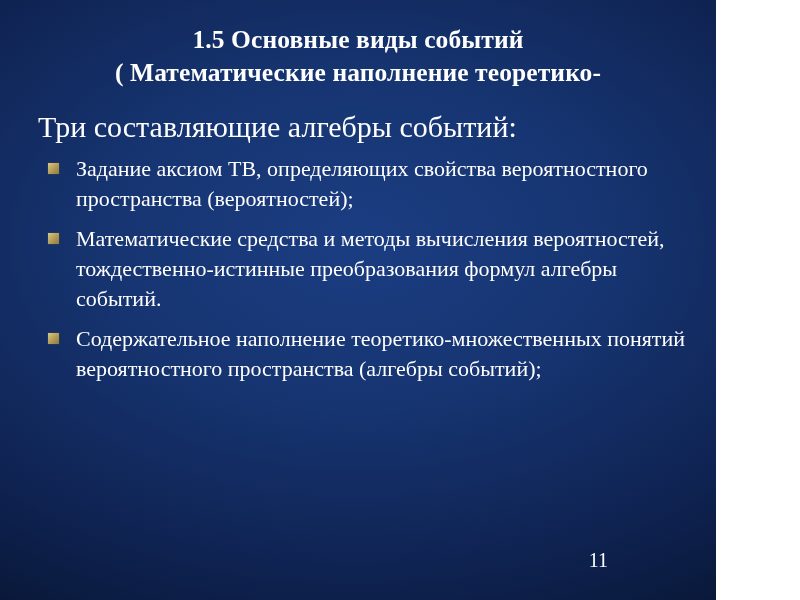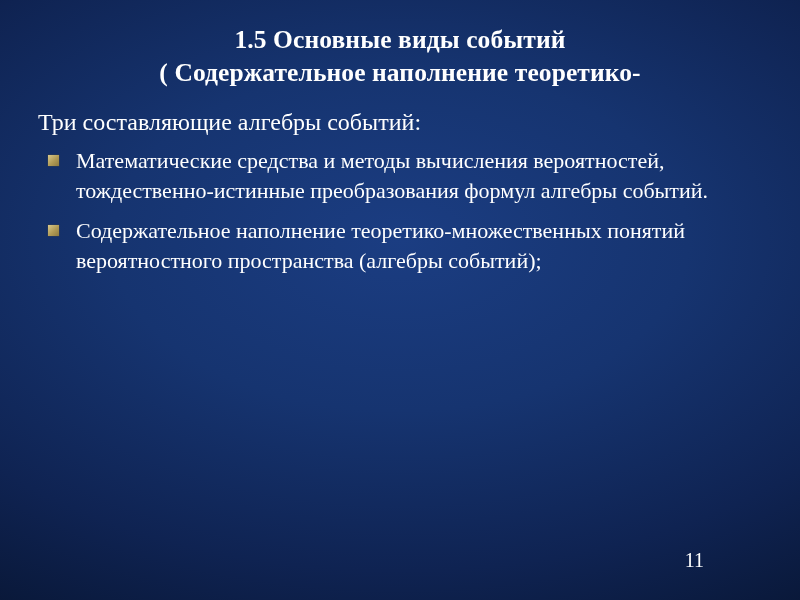--- a/index.html
+++ b/index.html
@@ -7,21 +7,21 @@
     padding: 0;
   }
   body {
     width: 800px;
     height: 600px;
     overflow: hidden;
     font-family: "Liberation Serif", serif;
   }
   .slide {
     position: relative;
-    width: 800px;
+    width: 716px;
     height: 600px;
     box-sizing: border-box;
     background: #0a1a4a;
     background:
       radial-gradient(ellipse 120% 95% at 50% 40%, #1b3d82 0%, #163470 30%, #0f2352 58%, #081634 80%, #04091c 100%);
     color: #ffffff;
     overflow: hidden;
   }
   .slide-inner {
     position: relative;
@@ -38,21 +38,21 @@
   }
   .title .line {
     display: block;
     white-space: nowrap;
   }
   .body {
     margin-top: 18px;
     padding-left: 4px;
   }
   .intro {
-    font-size: 24px;
+    font-size: 30px;
     line-height: 1.3;
     margin: 0 0 8px 8px;
   }
   ul.bullets {
     list-style: none;
     margin: 0;
     padding: 0;
   }
   ul.bullets > li {
     position: relative;
@@ -69,41 +69,45 @@
     height: 11px;
     background: #b9a96a;
     background: linear-gradient(135deg, #d9c98c 0%, #b09a55 55%, #8d7a3f 100%);
     box-shadow: 0 0 1px #6b5c2c;
   }
   .bullet-text {
     display: block;
   }
   .page-number {
     position: absolute;
-    right: 96px;
+    right: 108px;
     bottom: 28px;
     font-size: 20px;
     z-index: 3;
   }
 </style>
 </head>
 <body>
 
 <div class="slide">
   <div class="slide-inner">
 
     <div class="title">
       <span class="line">1.5 Основные виды событий</span>
-      <span class="line">( Содержательное наполнение теоретико-</span>
+      <span class="line">( Математические наполнение теоретико-</span>
     </div>
 
     <div class="body">
       <p class="intro">Три составляющие алгебры событий:</p>
 
       <ul class="bullets">
+        <li>
+          <span class="sq-bullet"></span>
+          <span class="bullet-text">Задание аксиом ТВ, определяющих свойства вероятностного пространства (вероятностей);</span>
+        </li>
         <li>
           <span class="sq-bullet"></span>
           <span class="bullet-text">Математические средства и методы вычисления вероятностей,  тождественно-истинные преобразования формул алгебры событий.</span>
         </li>
         <li>
           <span class="sq-bullet"></span>
           <span class="bullet-text">Содержательное наполнение теоретико-множественных понятий вероятностного пространства (алгебры событий);</span>
         </li>
       </ul>
     </div>

